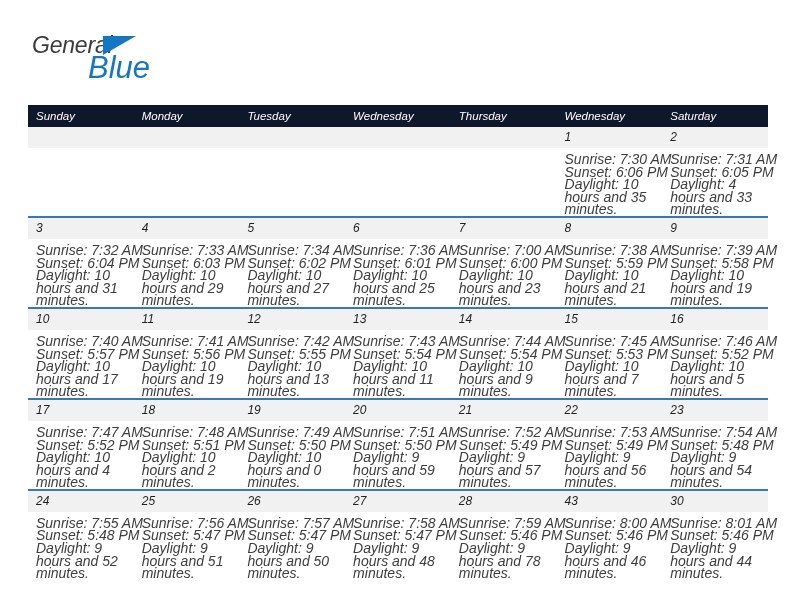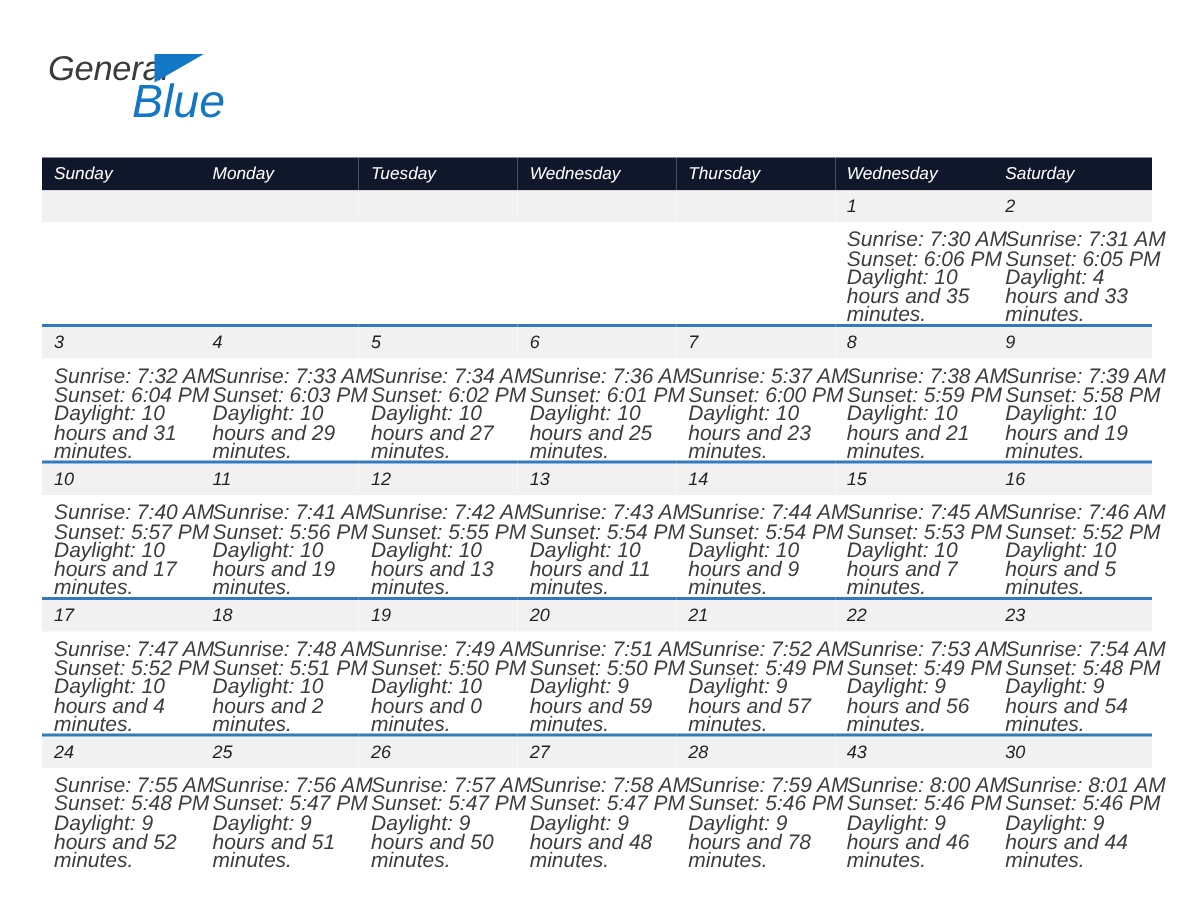--- a/index.html
+++ b/index.html
@@ -232,21 +232,21 @@
             <div class="daynum">6</div>
             <div class="info">
               <div>Sunrise: 7:36 AM</div>
               <div>Sunset: 6:01 PM</div>
               <div class="dl">Daylight: 10 hours and 25 minutes.</div>
             </div>
           </td>
           <td>
             <div class="daynum">7</div>
             <div class="info">
-              <div>Sunrise: 5:37 AM</div>
+              <div>Sunrise: 7:00 AM</div>
               <div>Sunset: 6:00 PM</div>
               <div class="dl">Daylight: 10 hours and 23 minutes.</div>
             </div>
           </td>
           <td>
             <div class="daynum">8</div>
             <div class="info">
               <div>Sunrise: 7:38 AM</div>
               <div>Sunset: 5:59 PM</div>
               <div class="dl">Daylight: 10 hours and 21 minutes.</div>

